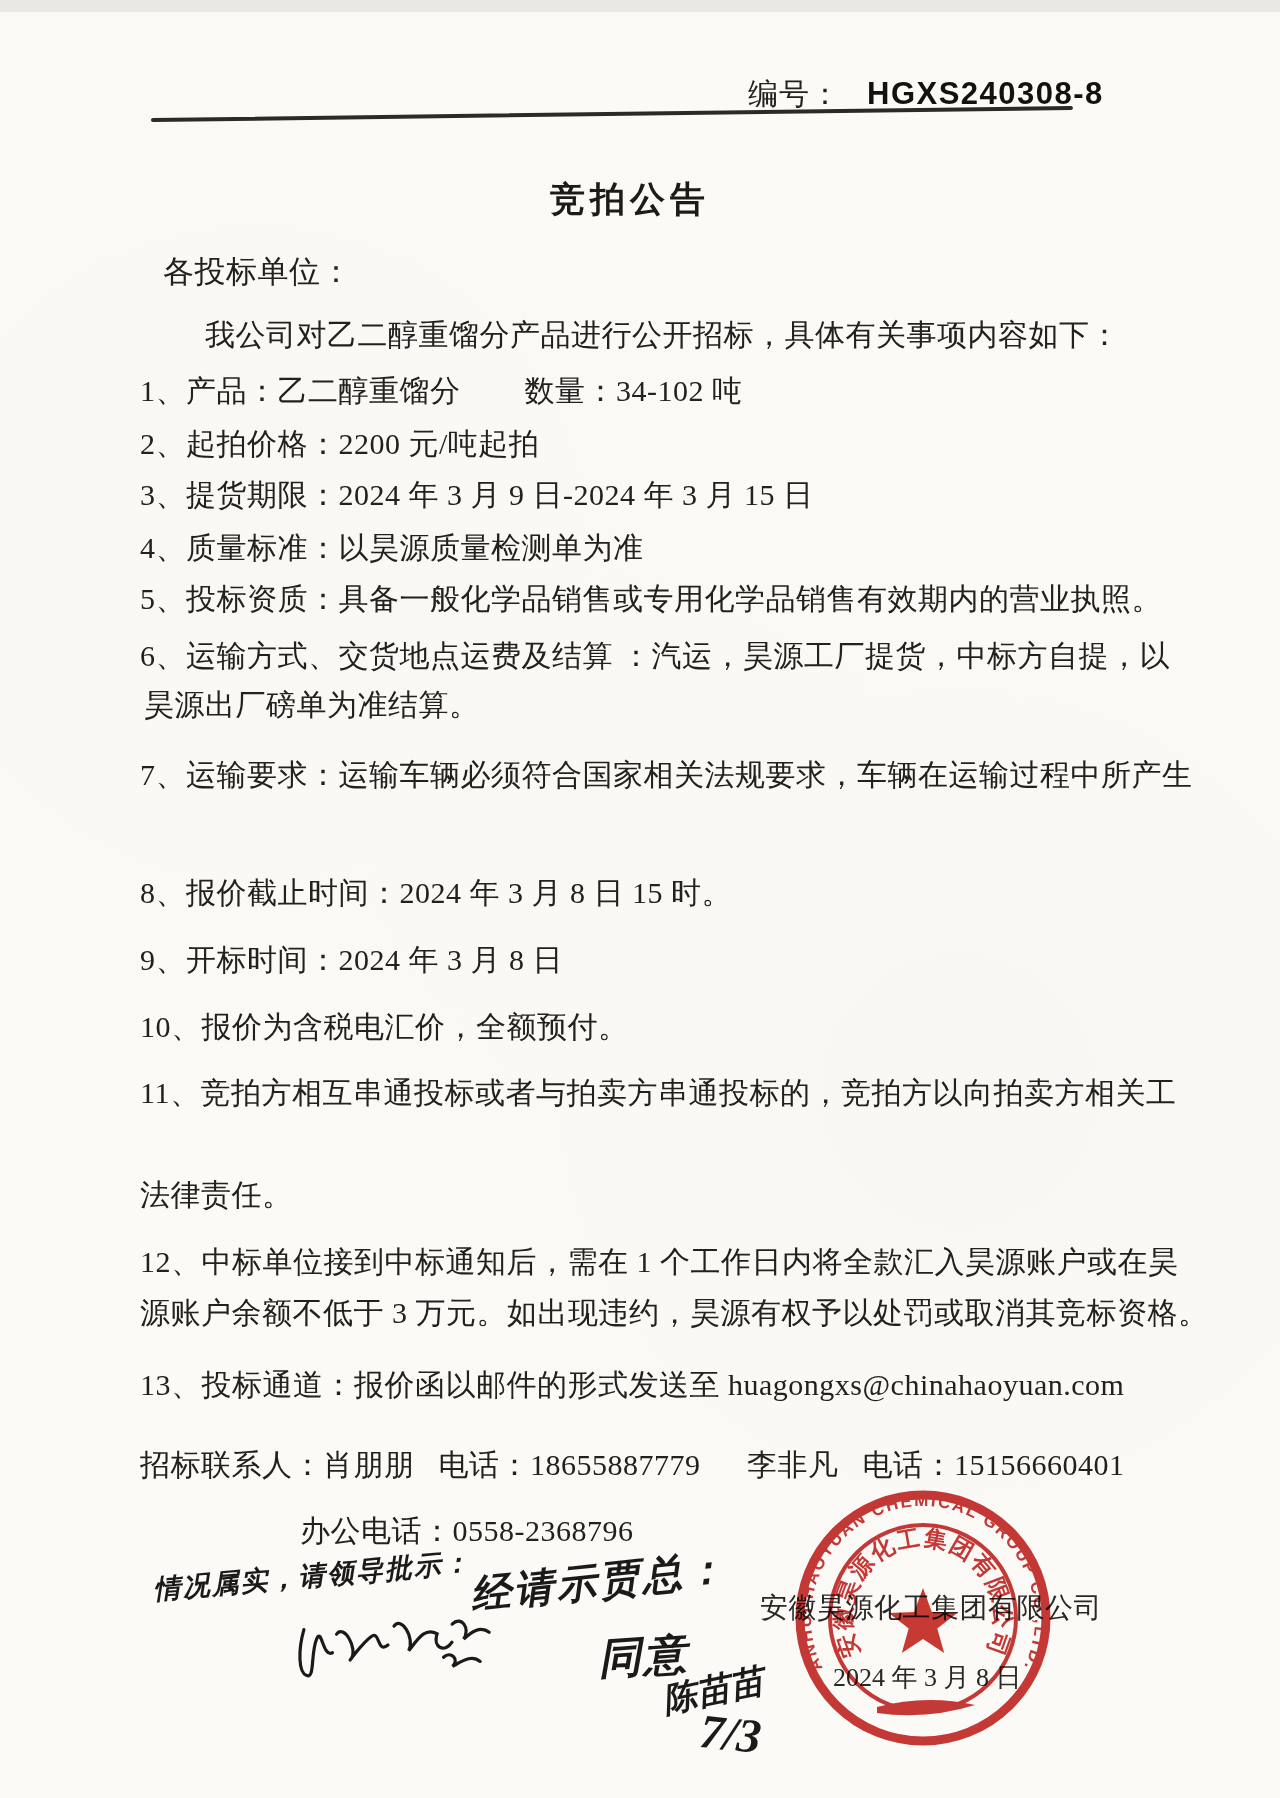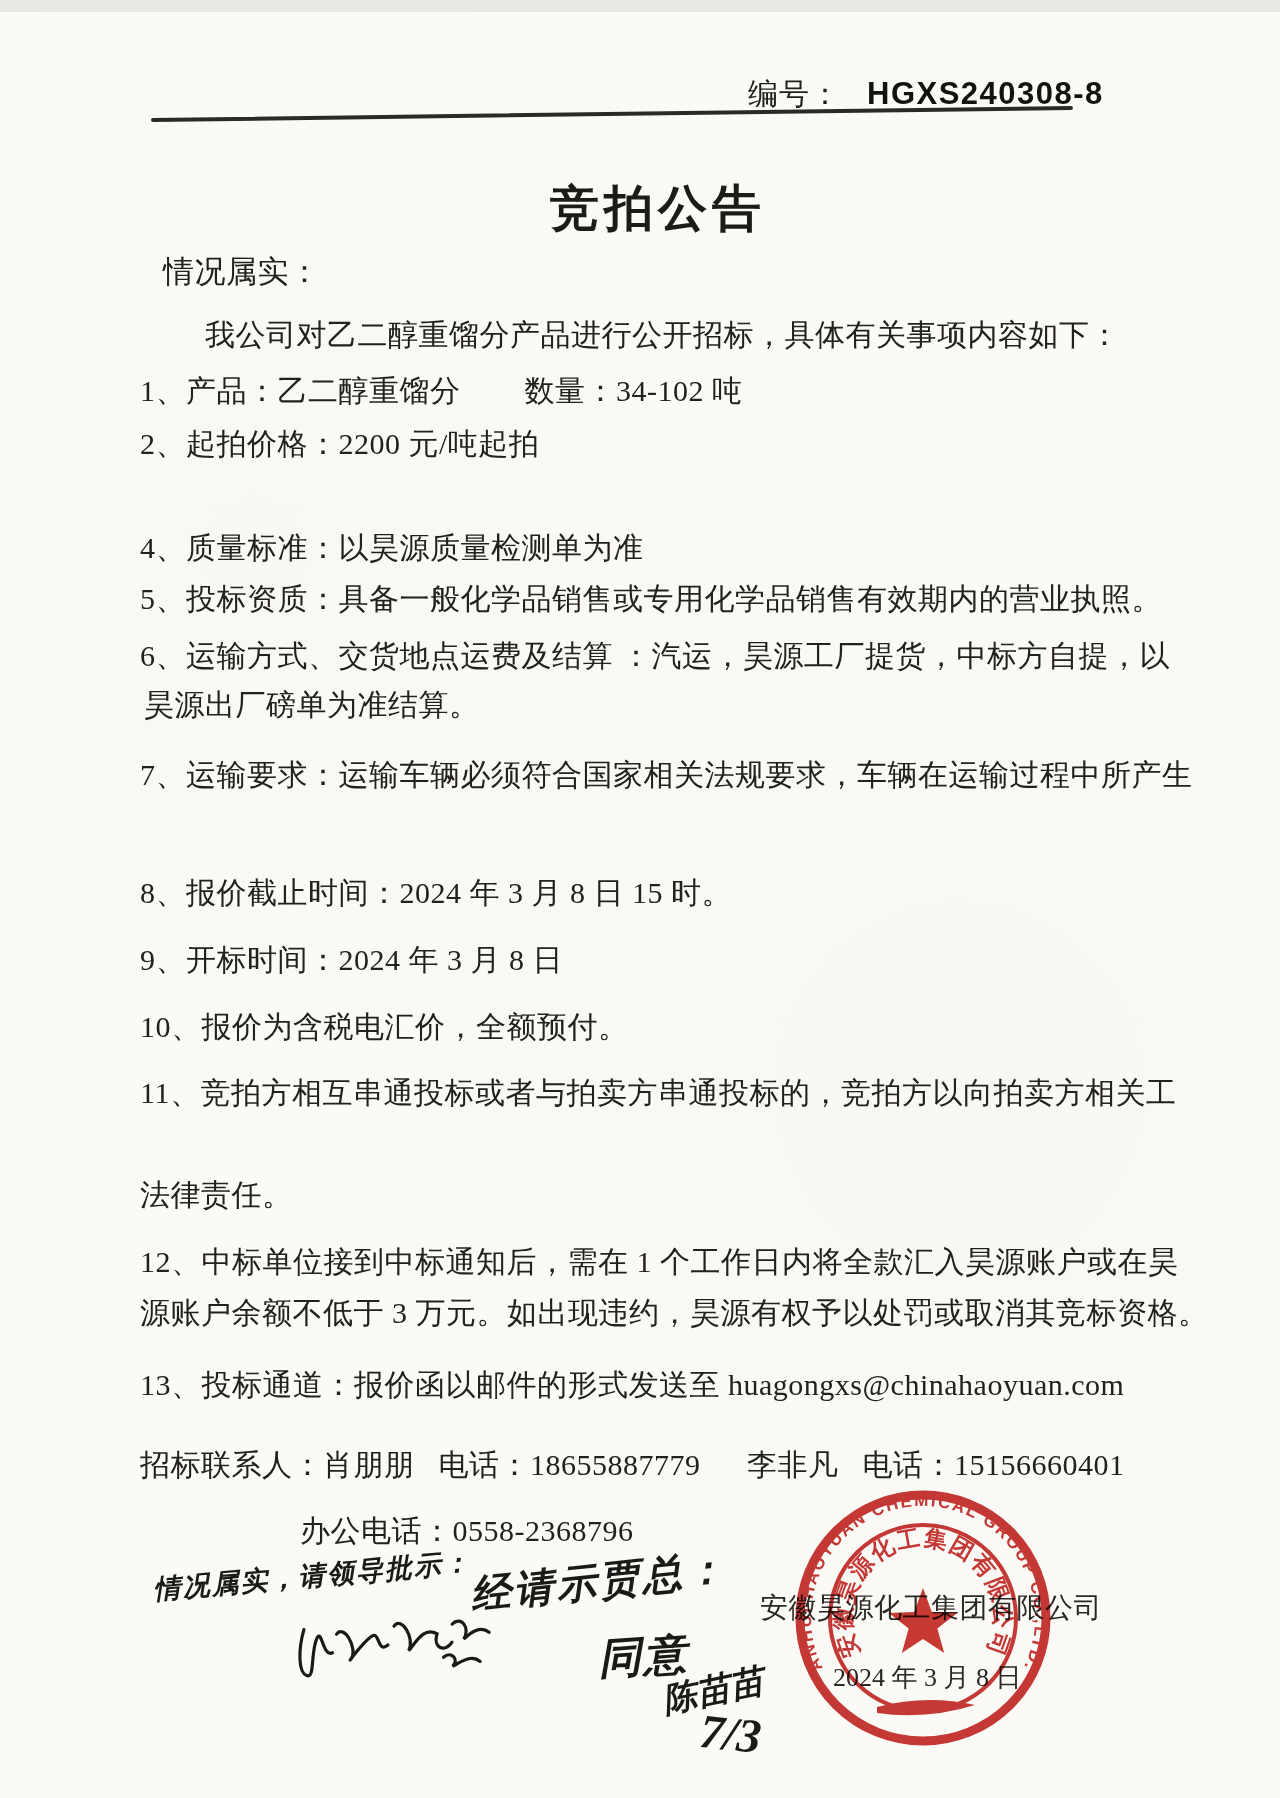--- a/index.html
+++ b/index.html
@@ -35,21 +35,21 @@
     font-weight:bold;font-size:31px;letter-spacing:1.5px;color:#14120f;
     margin-left:26px;
   }
   .rule{
     position:absolute;left:151px;top:106px;width:922px;height:3.5px;
     background:#2c2a27;transform:rotate(-0.75deg);transform-origin:left center;
     border-radius:2px;
   }
   .title{
     position:absolute;left:550px;top:164px;
-    font-size:49px;font-weight:bold;letter-spacing:5px;white-space:pre;
+    font-size:35px;font-weight:bold;letter-spacing:5px;white-space:pre;
     color:#1d1b18;
   }
   .hand{
     position:absolute;
     font-style:italic;font-weight:bold;
     color:#1b1a18;white-space:pre;
     font-family:"Liberation Serif","DejaVu Serif",serif;
   }
   .print-overlay{
     position:absolute;white-space:pre;color:#2a2825;z-index:3;
@@ -59,25 +59,26 @@
 </style>
 </head>
 <body>
 
 <div class="page">
 
   <div class="doc-no"><span>编号：</span><span class="num">HGXS240308-8</span></div>
   <div class="rule"></div>
   <div class="title">竞拍公告</div>
 
-  <div class="ln" style="left:163px;top:243px;font-size:31px;">情况属实：</div>
+  <div class="ln" style="left:163px;top:243px;font-size:31px;">各投标单位：</div>
   <div class="ln" style="left:205px;top:306px;">我公司对乙二醇重馏分产品进行公开招标，具体有关事项内容如下：</div>
 
   <div class="ln" style="left:140px;top:362px;">1、产品：乙二醇重馏分        数量：34-102 吨</div>
   <div class="ln" style="left:140px;top:415px;">2、起拍价格：2200 元/吨起拍</div>
+  <div class="ln" style="left:140px;top:466px;">3、提货期限：2024 年 3 月 9 日-2024 年 3 月 15 日</div>
   <div class="ln" style="left:140px;top:519px;">4、质量标准：以昊源质量检测单为准</div>
   <div class="ln" style="left:140px;top:570px;">5、投标资质：具备一般化学品销售或专用化学品销售有效期内的营业执照。</div>
   <div class="ln" style="left:140px;top:627px;">6、运输方式、交货地点运费及结算 ：汽运，昊源工厂提货，中标方自提，以</div>
   <div class="ln" style="left:144px;top:676px;">昊源出厂磅单为准结算。</div>
   <div class="ln" style="left:140px;top:746px;">7、运输要求：运输车辆必须符合国家相关法规要求，车辆在运输过程中所产生</div>
   <div class="ln" style="left:140px;top:864px;">8、报价截止时间：2024 年 3 月 8 日 15 时。</div>
   <div class="ln" style="left:140px;top:931px;">9、开标时间：2024 年 3 月 8 日</div>
   <div class="ln" style="left:140px;top:998px;">10、报价为含税电汇价，全额预付。</div>
   <div class="ln" style="left:140px;top:1064px;">11、竞拍方相互串通投标或者与拍卖方串通投标的，竞拍方以向拍卖方相关工</div>
   <div class="ln" style="left:140px;top:1166px;">法律责任。</div>

